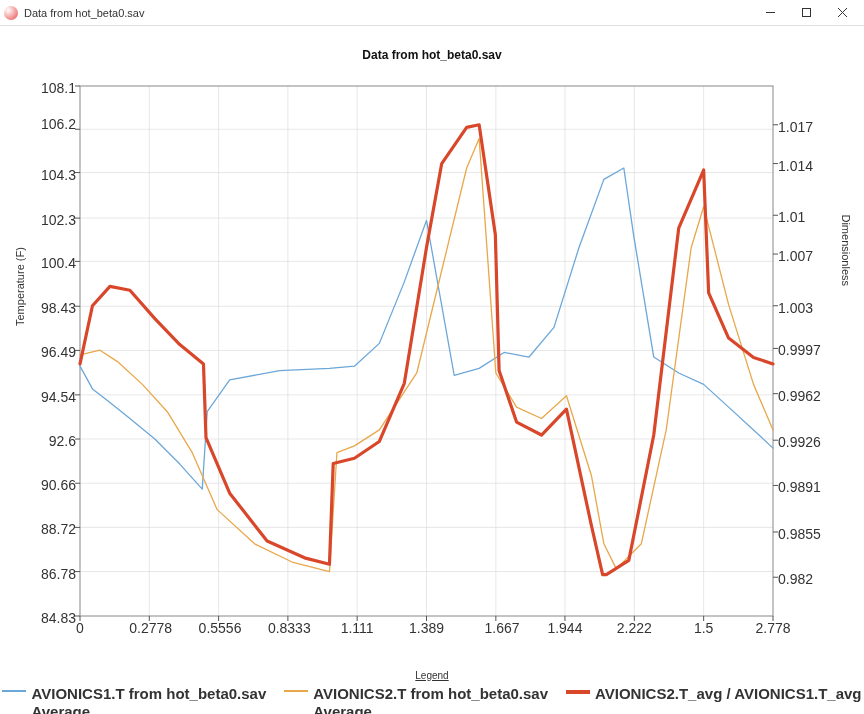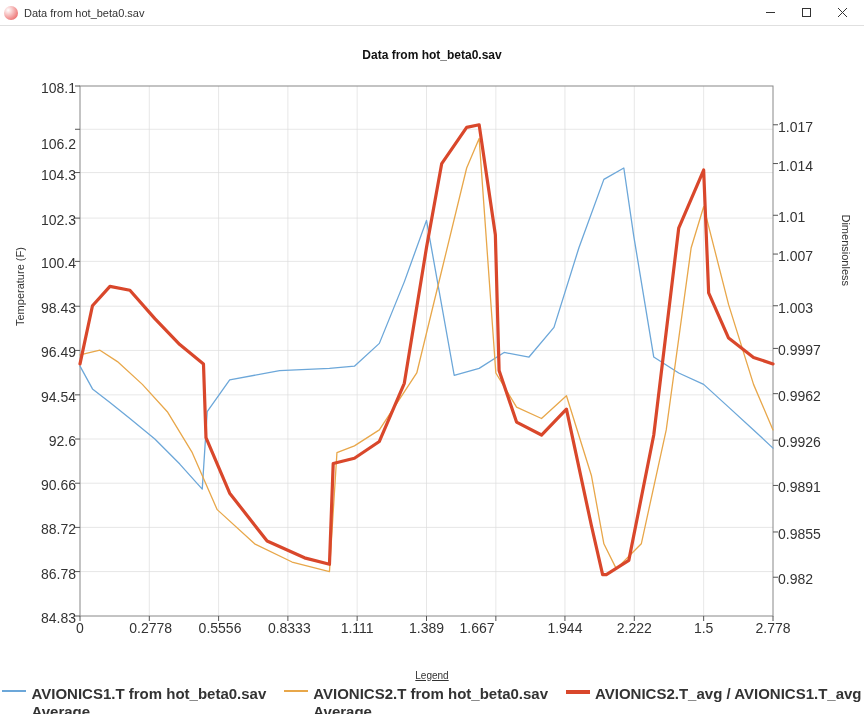--- a/index.html
+++ b/index.html
@@ -62,40 +62,40 @@
       <div class="tick ytick-l" style="top: 539.587px;">86.78</div>
       <div class="tick ytick-l" style="top: 495.401px;">88.72</div>
       <div class="tick ytick-l" style="top: 451.215px;">90.66</div>
       <div class="tick ytick-l" style="top: 407.03px;">92.6</div>
       <div class="tick ytick-l" style="top: 362.844px;">94.54</div>
       <div class="tick ytick-l" style="top: 318.431px;">96.49</div>
       <div class="tick ytick-l" style="top: 274.245px;">98.43</div>
       <div class="tick ytick-l" style="top: 229.376px;">100.4</div>
       <div class="tick ytick-l" style="top: 186.101px;">102.3</div>
       <div class="tick ytick-l" style="top: 140.549px;">104.3</div>
-      <div class="tick ytick-l" style="top: 110px;">106.2</div>
+      <div class="tick ytick-l" style="top: 90px;">106.2</div>
       <div class="tick ytick-l" style="top: 54px;">108.1</div>
       <div class="tick ytick-r" style="top: 545.22px;">0.982</div>
       <div class="tick ytick-r" style="top: 499.976px;">0.9855</div>
       <div class="tick ytick-r" style="top: 453.439px;">0.9891</div>
       <div class="tick ytick-r" style="top: 408.195px;">0.9926</div>
       <div class="tick ytick-r" style="top: 361.659px;">0.9962</div>
       <div class="tick ytick-r" style="top: 316.415px;">0.9997</div>
       <div class="tick ytick-r" style="top: 273.756px;">1.003</div>
       <div class="tick ytick-r" style="top: 222.049px;">1.007</div>
       <div class="tick ytick-r" style="top: 183.268px;">1.01</div>
       <div class="tick ytick-r" style="top: 131.561px;">1.014</div>
       <div class="tick ytick-r" style="top: 92.7805px;">1.017</div>
       <div class="tick xtick" style="left: 60px;">0</div>
       <div class="tick xtick" style="left: 129.3px;">0.2778</div>
       <div class="tick xtick" style="left: 198.6px;">0.5556</div>
       <div class="tick xtick" style="left: 267.875px;">0.8333</div>
       <div class="tick xtick" style="left: 337.15px;">1.111</div>
       <div class="tick xtick" style="left: 406.5px;">1.389</div>
-      <div class="tick xtick" style="left: 457px; text-align: center;">1.667</div>
+      <div class="tick xtick" style="left: 482px; text-align: center;">1.667</div>
       <div class="tick xtick" style="left: 544.95px;">1.944</div>
       <div class="tick xtick" style="left: 614.3px;">2.222</div>
       <div class="tick xtick" style="left: 683.65px;">1.5</div>
       <div class="tick xtick" style="left: 753px;">2.778</div>
     </div>
 
   <svg class="plot" id="plot-svg" viewBox="0 0 693 530" preserveAspectRatio="none" overflow="visible">
       <line x1="0" y1="485.5865921787709" x2="693" y2="485.5865921787709" stroke="#ddd" stroke-width="0.7"></line>
       <line x1="0" y1="441.4009454232918" x2="693" y2="441.4009454232918" stroke="#ddd" stroke-width="0.7"></line>
       <line x1="0" y1="397.21529866781265" x2="693" y2="397.21529866781265" stroke="#ddd" stroke-width="0.7"></line>

